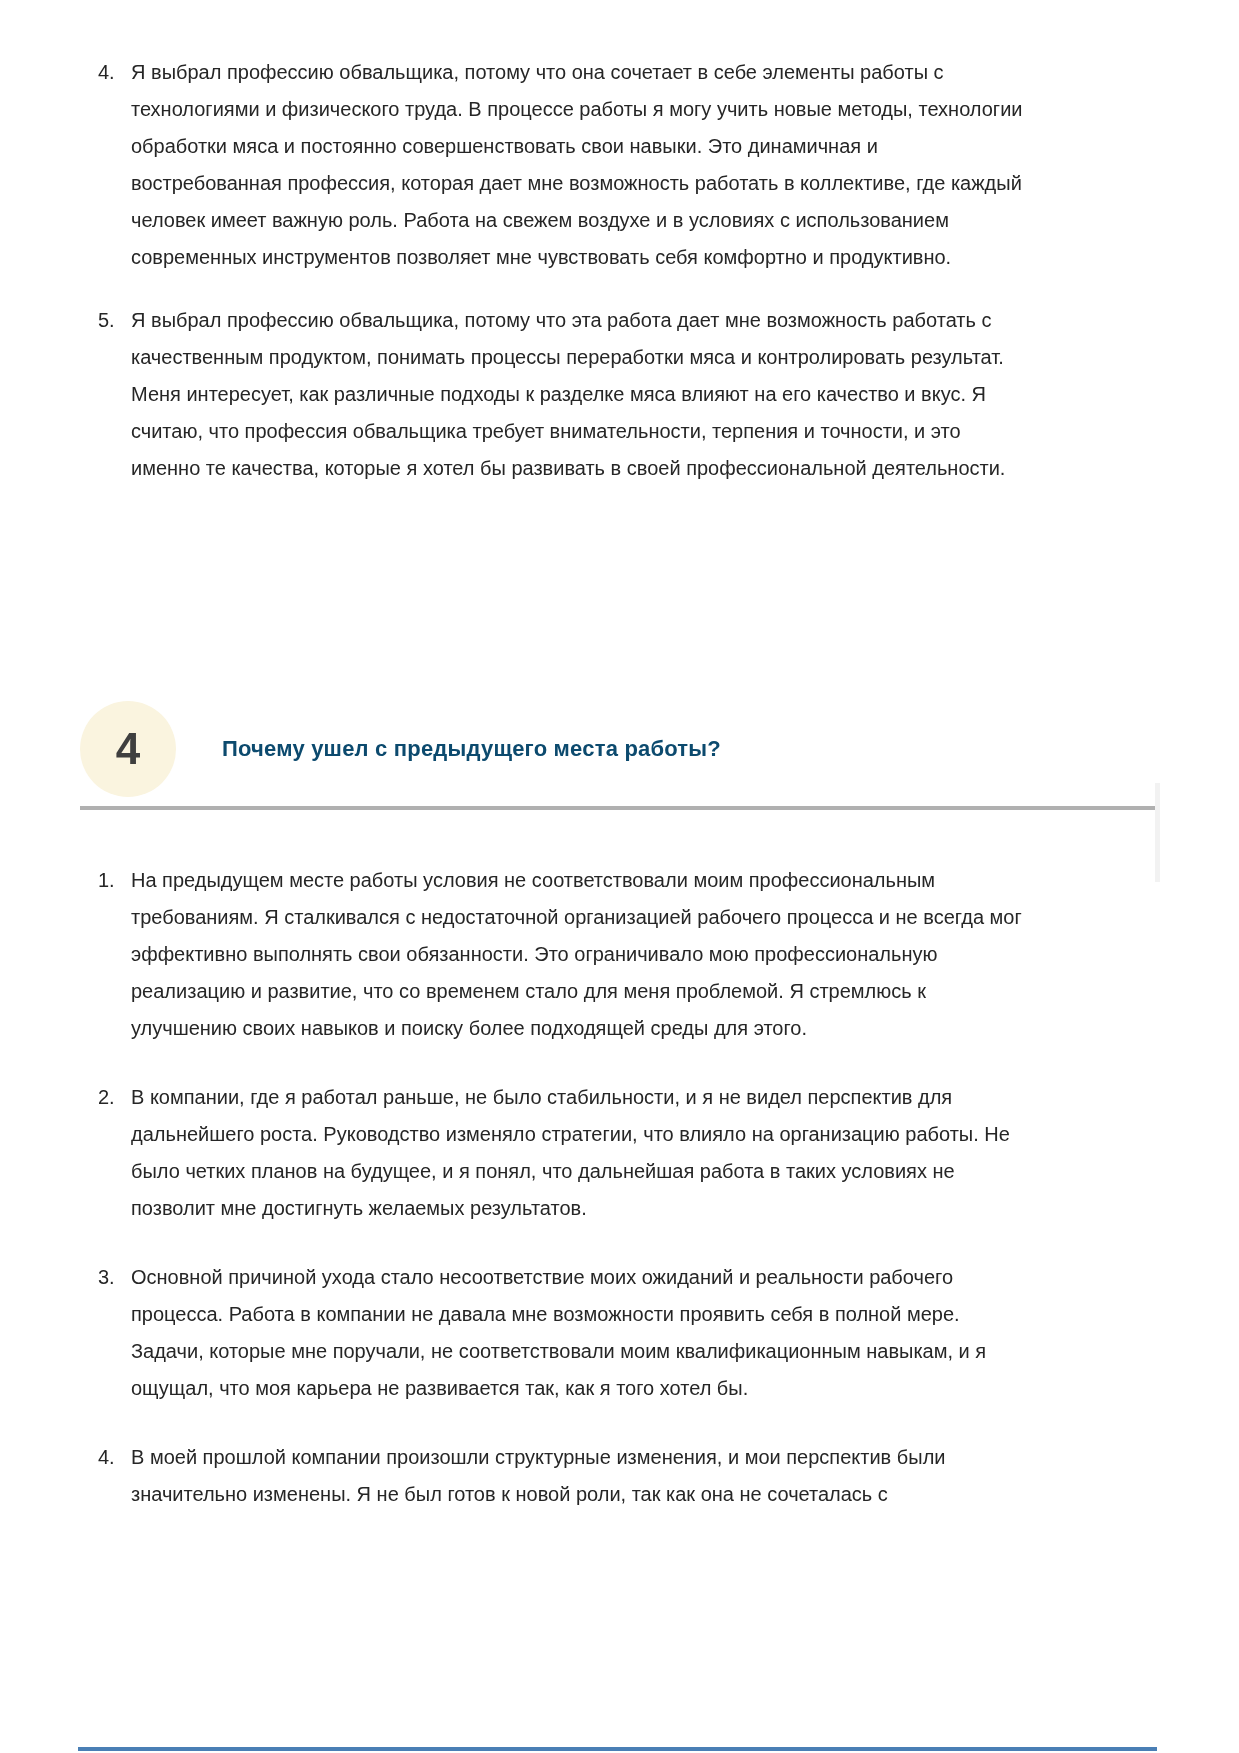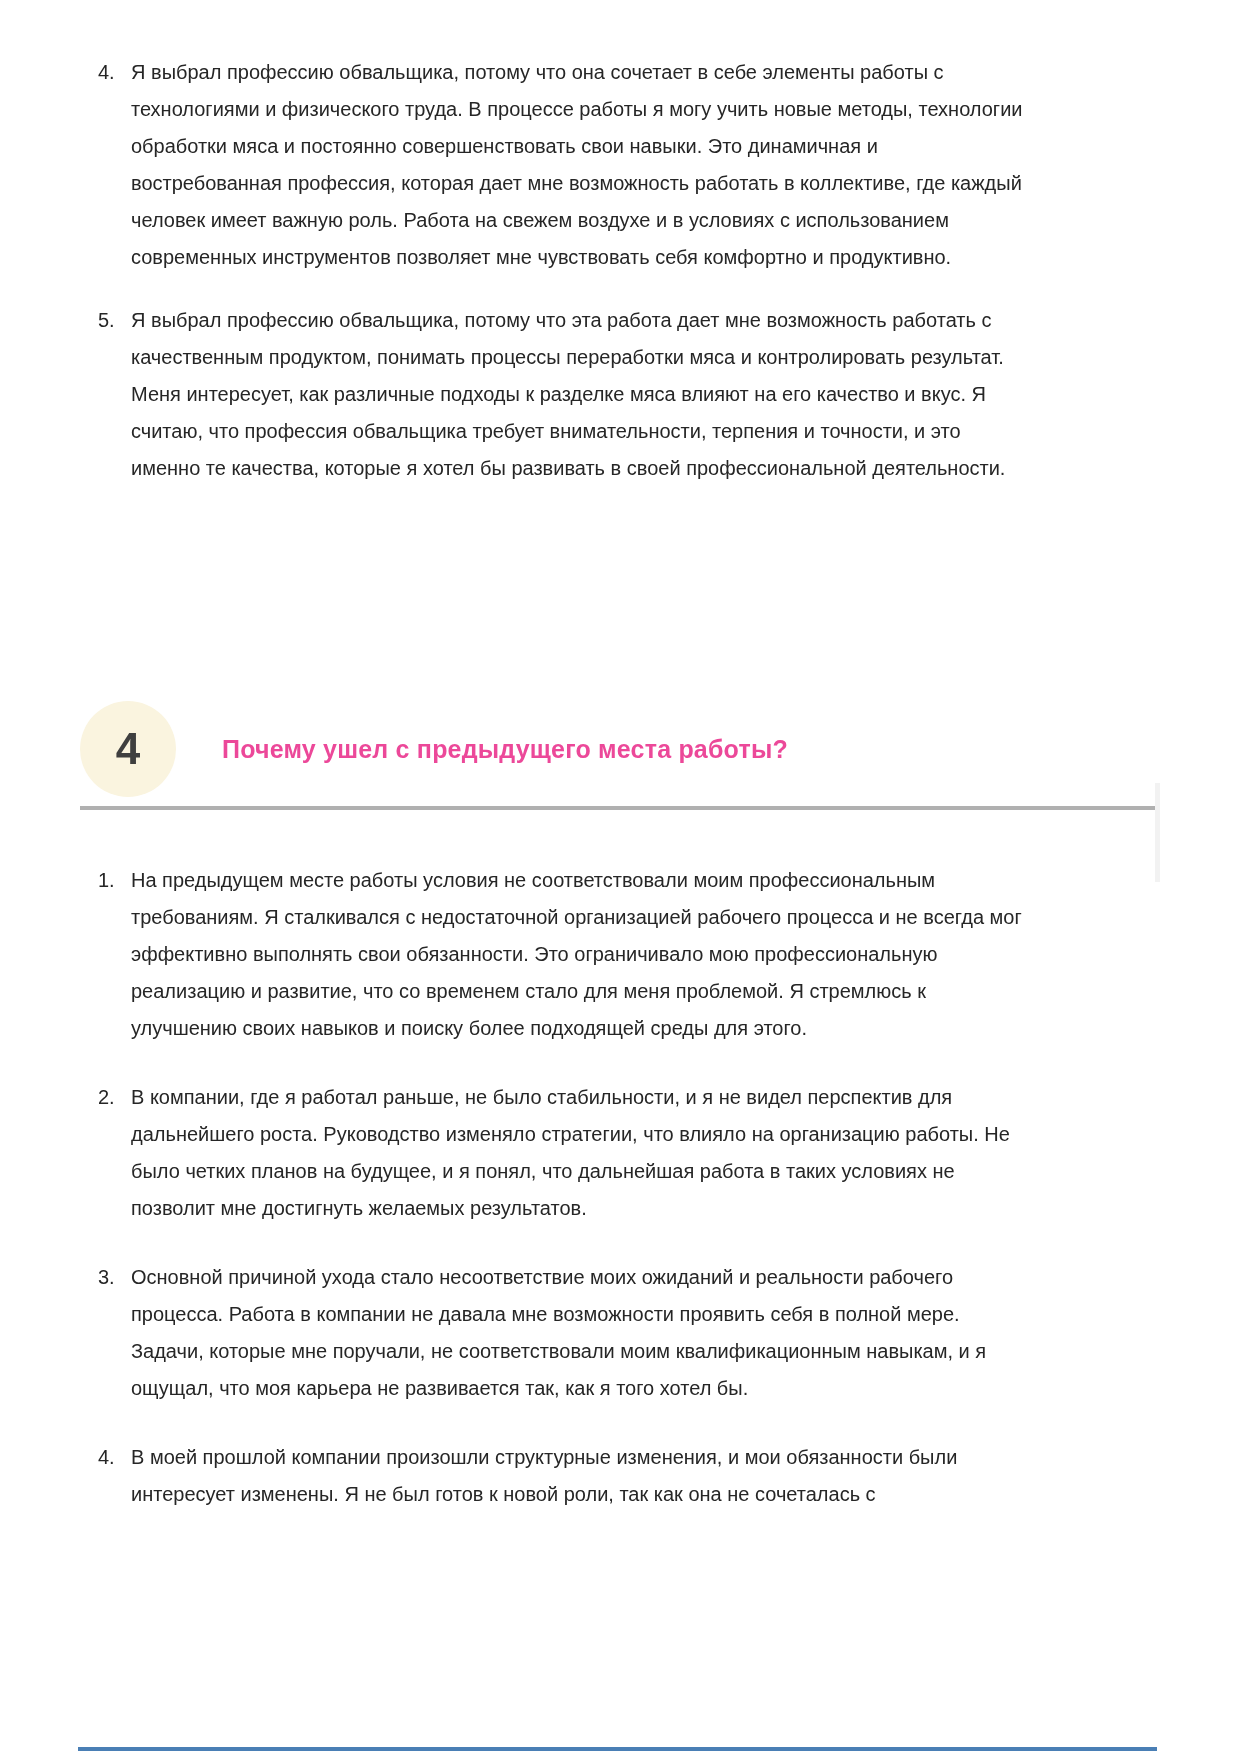--- a/index.html
+++ b/index.html
@@ -43,23 +43,23 @@
     display: flex; align-items: center; justify-content: center;
     flex: 0 0 96px;
   }
   .badge-num {
     font-size: 44px;
     font-weight: 700;
     color: #3f3f3f;
   }
   .section-title {
     margin: 0;
-    font-size: 25px;
+    font-size: 22px;
     font-weight: 700;
-    color: #ec4899;
+    color: #0c4a6e;
     letter-spacing: 0.2px;
   }
   .divider {
     margin-left: 80px;
     margin-top: 9px;
     width: 1077px;
     height: 4px;
     background: #b0b0b0;
   }
   .header-right-edge {
@@ -116,19 +116,19 @@
     <div class="item">
       <span class="item-num">2.</span>
       <span class="item-text">В компании, где я работал раньше, не было стабильности, и я не видел перспектив для дальнейшего роста. Руководство изменяло стратегии, что влияло на организацию работы. Не было четких планов на будущее, и я понял, что дальнейшая работа в таких условиях не позволит мне достигнуть желаемых результатов.</span>
     </div>
     <div class="item">
       <span class="item-num">3.</span>
       <span class="item-text">Основной причиной ухода стало несоответствие моих ожиданий и реальности рабочего процесса. Работа в компании не давала мне возможности проявить себя в полной мере. Задачи, которые мне поручали, не соответствовали моим квалификационным навыкам, и я ощущал, что моя карьера не развивается так, как я того хотел бы.</span>
     </div>
     <div class="item">
       <span class="item-num">4.</span>
-      <span class="item-text">В моей прошлой компании произошли структурные изменения, и мои обязанности были интересует изменены. Я не был готов к новой роли, так как она не сочеталась с</span>
+      <span class="item-text">В моей прошлой компании произошли структурные изменения, и мои перспектив были значительно изменены. Я не был готов к новой роли, так как она не сочеталась с</span>
     </div>
   </div>
 
   <div class="bottom-bar"></div>
 
 </div>
 
 </body></html>

